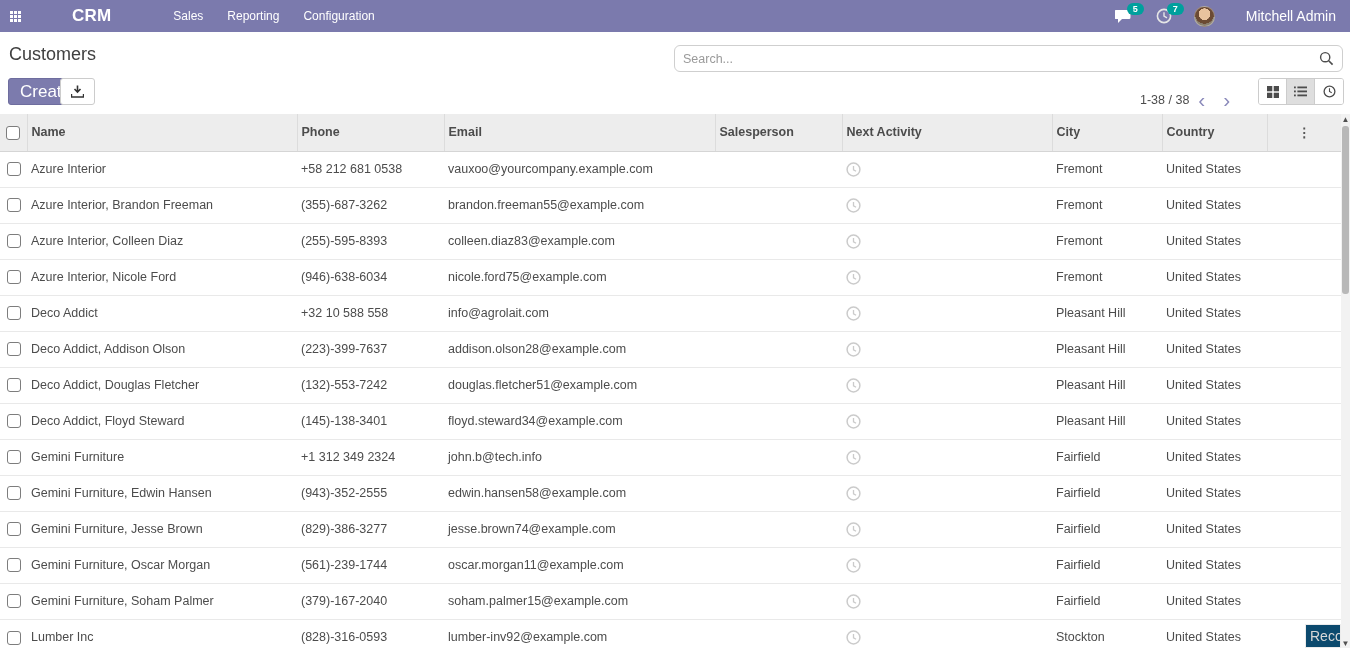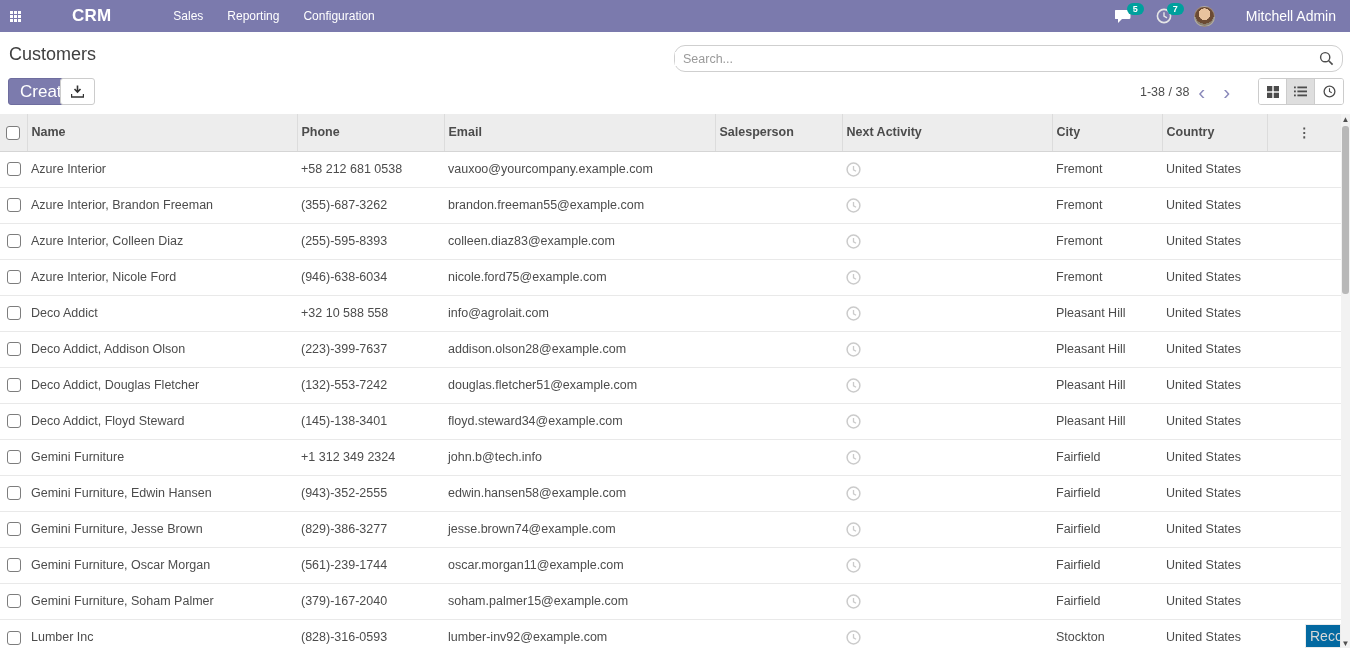--- a/index.html
+++ b/index.html
@@ -20,35 +20,35 @@
            line-height:12px; min-width:17px; text-align:center; border-radius:8px; padding:0 4px; font-weight:bold; }
   .avatar { width:21px; height:21px; border-radius:50%; margin:0 7px 0 10px;
             background:radial-gradient(circle at 50% 38%, #e8c39e 0 38%, #6b4a33 39% 62%, #8a8070 63% 100%);
             border:1px solid rgba(255,255,255,.35); }
   .user-name { font-size:14px; padding-right:14px; cursor:pointer;padding-left:24px; }
 
   
   .control-panel { position:relative; height:82px; background:#fff; }
   .page-title { position:absolute; left:9px; top:12px; font-size:18px; color:#404040; }
   .search-box { position:absolute; left:674px; top:13px; width:669px; height:27px;
-                border:1px solid #cfcfcf; border-radius:11px; display:flex; align-items:center; background:#fff; }
+                border:1px solid #cfcfcf; border-radius:6px; display:flex; align-items:center; background:#fff; }
   .search-box input { flex:1; border:none; outline:none; font-size:12.5px; padding:0 8px;
                       font-family:"Liberation Sans",sans-serif; color:#4c4c4c; }
   .search-box input::placeholder { color:#9a9a9a; }
   .search-glyph { padding:0 8px; display:flex; align-items:center; cursor:pointer; }
 
   .btn { font-size:17px; border:1px solid #ccc; background:#fff; color:#444; border-radius:3px;
          height:27px; display:inline-flex; align-items:center; gap:6px; padding:0 11px; cursor:pointer;
          font-family:"Liberation Sans",sans-serif; }
   .btn-primary { background:#7c7bad; border-color:#6e6d9e; color:#fff; }
   .btn-create { position:absolute; left:8px; top:46px; }
   .btn-export { position:absolute; left:60px; top:46px; padding:0 10px; }
   .filter-bar { position:absolute; left:674px; top:46px; display:flex; gap:14px; }
 
-  .pager { position:absolute; left:1140px; top:46px; height:27px; display:flex; align-items:center; }
+  .pager { position:absolute; left:1140px; top:54px; height:27px; display:flex; align-items:center; }
   .pager-text { font-size:12.5px; color:#4c4c4c; }
   .pager-arrow { font-size:21px; color:#8a89ba; padding:0 9px; cursor:pointer; line-height:23px; }
 
   .view-switcher { position:absolute; left:1258px; top:46px; display:flex; border:1px solid #ccc; border-radius:3px; overflow:hidden; }
   .vs-btn { width:28px; height:25px; display:flex; align-items:center; justify-content:center;
             background:#fff; border-right:1px solid #ccc; cursor:pointer; }
   .vs-btn:last-child { border-right:none; }
   .vs-btn.active { background:#dedede; }
 
   
@@ -68,21 +68,21 @@
   .kebab { font-size:13px; font-weight:bold; color:#555; letter-spacing:0; }
   .clock-cell svg { vertical-align:middle; }
 
   
   .scrollbar { position:absolute; right:0; top:114px; width:9px; height:534px; background:#f2f2f2; }
   .sb-arrow { position:absolute; left:0; width:9px; height:10px; display:flex; align-items:center; justify-content:center;
               color:#505050; font-size:8px; cursor:pointer; }
   .sb-up { top:0; } .sb-down { bottom:0; }
   .sb-thumb { position:absolute; left:1px; top:12px; width:7px; height:168px; background:#b8b8b8; border-radius:3px; cursor:pointer; }
 
-  .status-tooltip { position:absolute; right:9px; bottom:0; width:36px; height:24px; background:#0369a1;
+  .status-tooltip { position:absolute; right:9px; bottom:0; width:36px; height:24px; background:#0c4a6e;
                     border:1px solid #ececec; overflow:hidden; font-size:14px; color:#d8d8d8;
                     display:flex; align-items:center; padding-left:4px;margin-top:24px; }
 </style>
 </head>
 <body>
 
 <div class="navbar">
   <div class="apps-btn">
     <div class="apps-grid">
       <span></span>

